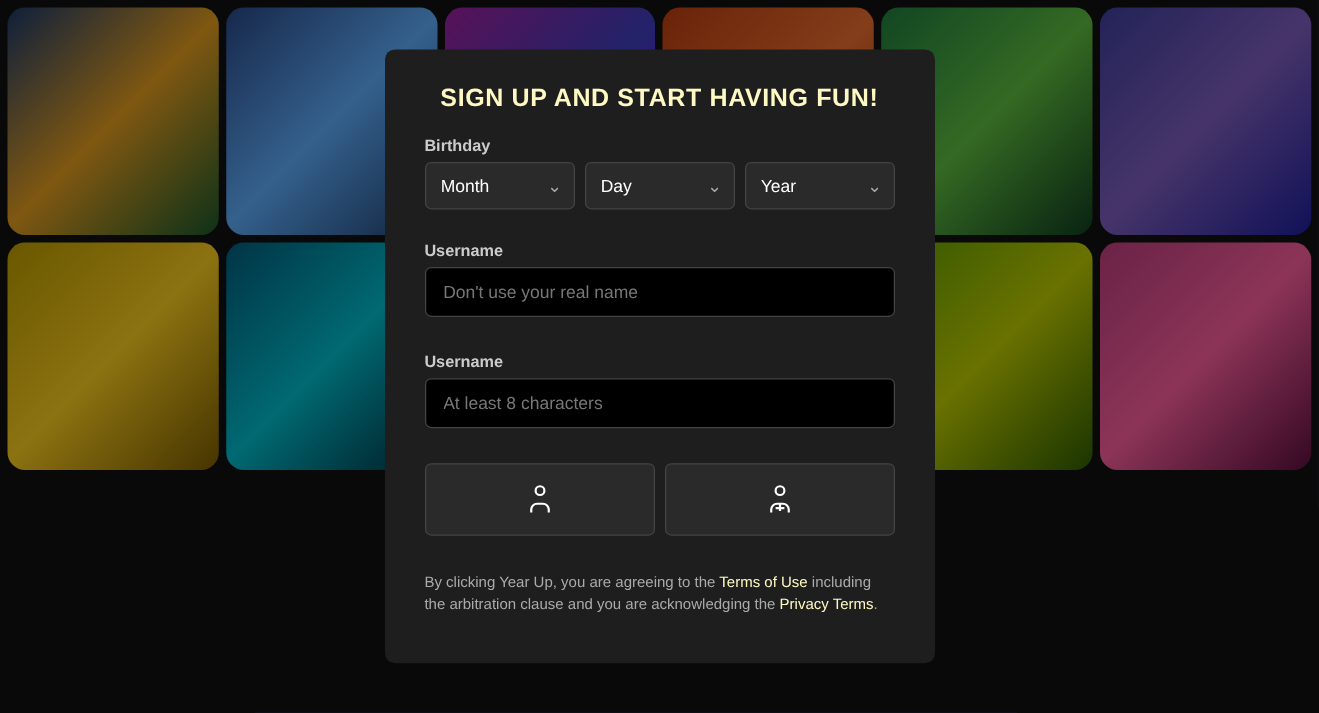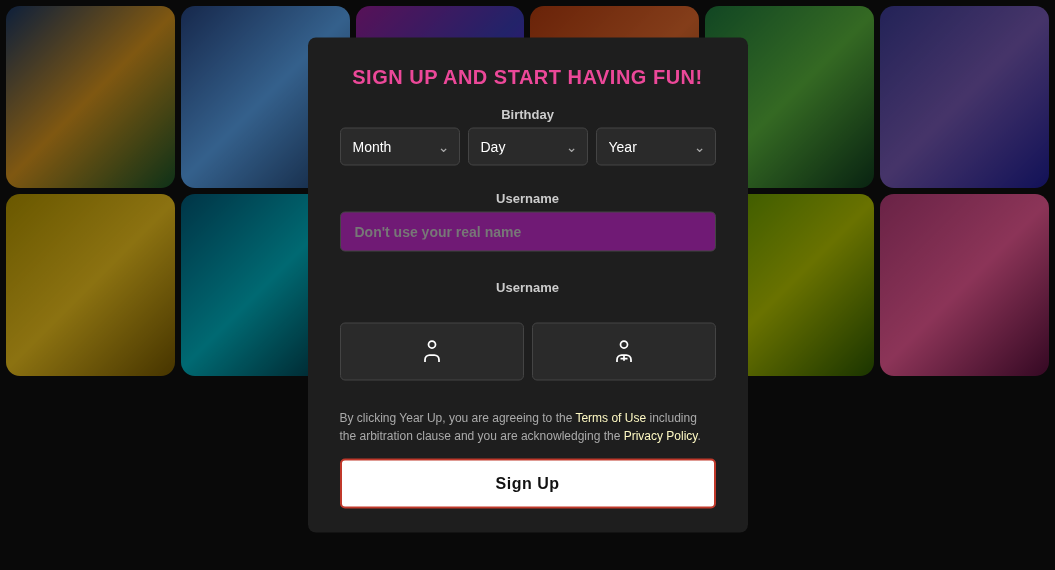--- a/index.html
+++ b/index.html
@@ -64,31 +64,30 @@
       padding: 28px 32px 24px;
       width: 440px;
       color: #fff;
     }
 
     .modal-title {
       text-align: center;
       font-size: 20px;
       font-weight: 900;
       letter-spacing: 0.5px;
-      color: #ec4899;
+      color: #fef9c3;
       margin-bottom: 18px;
       text-transform: uppercase;
     }
 
     .field-label {
       font-size: 13px;
       font-weight: 700;
       color: #ccc;
       margin-bottom: 6px;
-      text-align: center;
     }
 
     .birthday-row {
       display: flex;
       gap: 8px;
       margin-bottom: 25px;
     }
 
     .select-wrapper {
       flex: 1;
@@ -113,28 +112,27 @@
       right: 10px;
       top: 50%;
       transform: translateY(-50%);
       pointer-events: none;
       color: #aaa;
       font-size: 14px;
     }
 
     .text-input {
       width: 100%;
-      background: #701a75;
+      background: #000000;
       border: 1px solid #444;
       border-radius: 5px;
       color: #aaa;
       padding: 11px 14px;
       font-size: 14px;
       outline: none;
-      font-weight: bold;
     }
 
     .text-input::placeholder {
       color: #777;
     }
 
     .field-group {
       margin-bottom: 28px;
     }
 
@@ -240,20 +238,21 @@
 
   
   <div class="field-group">
     <div class="field-label">Username</div>
     <input class="text-input" type="text" placeholder="Don't use your real name" style="">
   </div>
 
   
   <div class="field-group">
     <div class="field-label">Username</div>
+    <input class="text-input" type="password" placeholder="At least 8 characters" style="">
   </div>
 
   
   <div class="field-group">
     <div class="gender-row">
       <button class="gender-btn">
         <svg width="28" height="28" viewBox="0 0 24 24" fill="none" stroke="white" stroke-width="1.5">
           <circle cx="12" cy="6" r="3"></circle>
           <path d="M6 21v-2a4 4 0 0 1 4-4h4a4 4 0 0 1 4 4v2"></path>
         </svg>
@@ -264,19 +263,18 @@
           <path d="M6 21v-2a4 4 0 0 1 4-4h4a4 4 0 0 1 4 4v2"></path>
           <line x1="12" y1="15" x2="12" y2="20"></line>
           <line x1="9" y1="18" x2="15" y2="18"></line>
         </svg>
       </button>
     </div>
   </div>
 
   
   <p class="terms-text">
-    <span>By clicking Year Up, you are agreeing to the </span><a href="#">Terms of Use</a><span> including the arbitration clause and you are acknowledging the </span><a href="#">Privacy Policy</a><span>.</span>
+    <span>By clicking Year Up, you are agreeing to the </span><a href="#">Terms of Use</a><span> including the arbitration clause and you are acknowledging the </span><a href="#">Privacy Terms</a><span>.</span>
   </p>
 
   
-  <button class="signup-btn">Sign Up</button>
 
 </div>
 
 </body></html>

